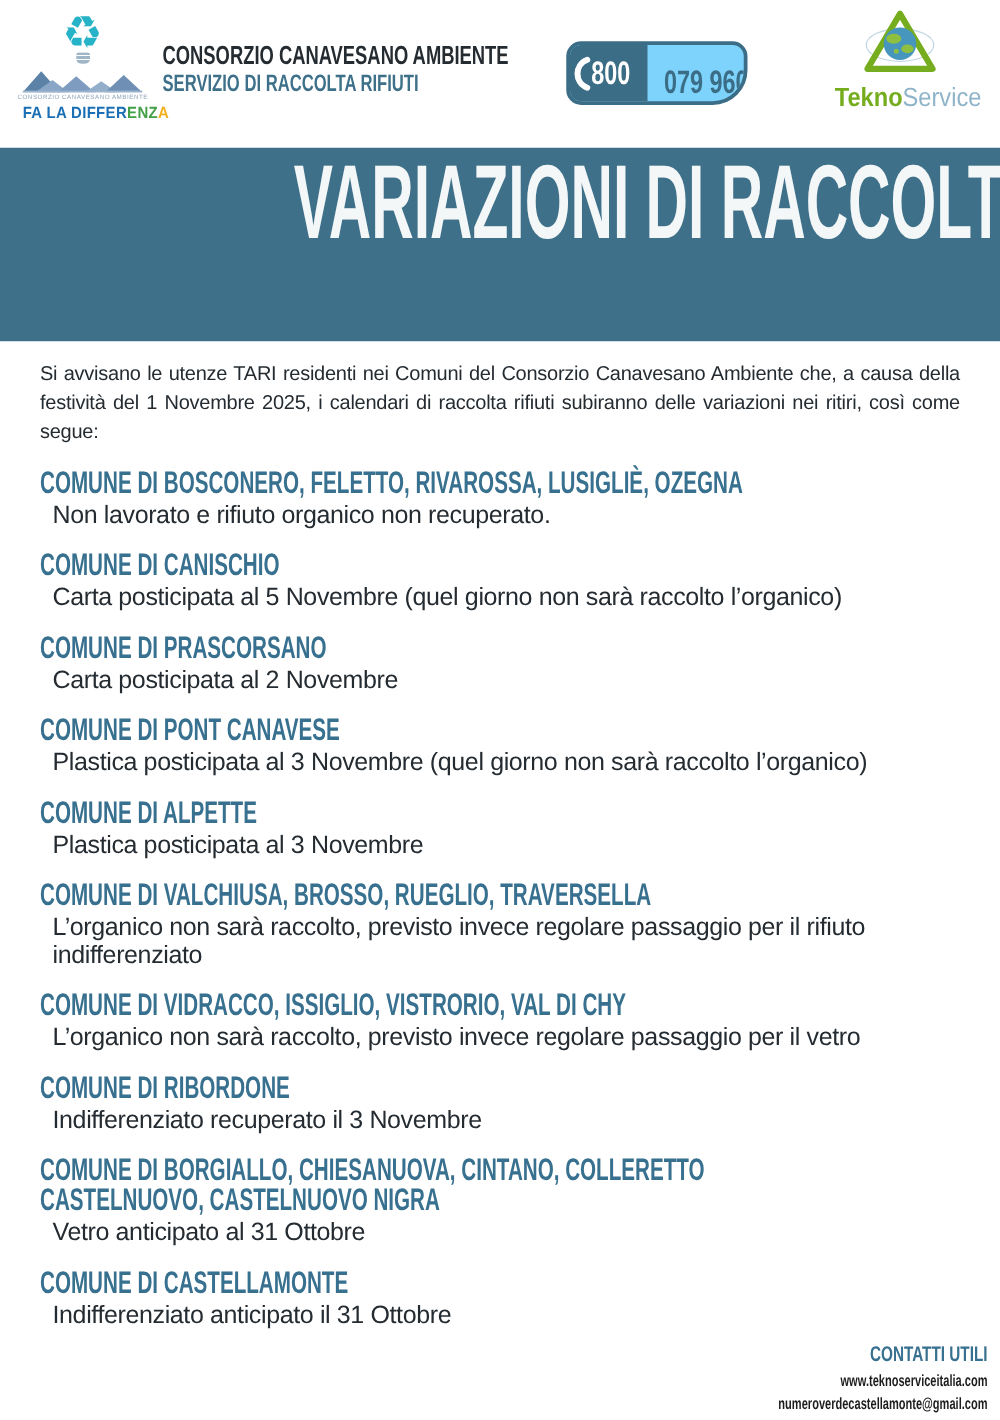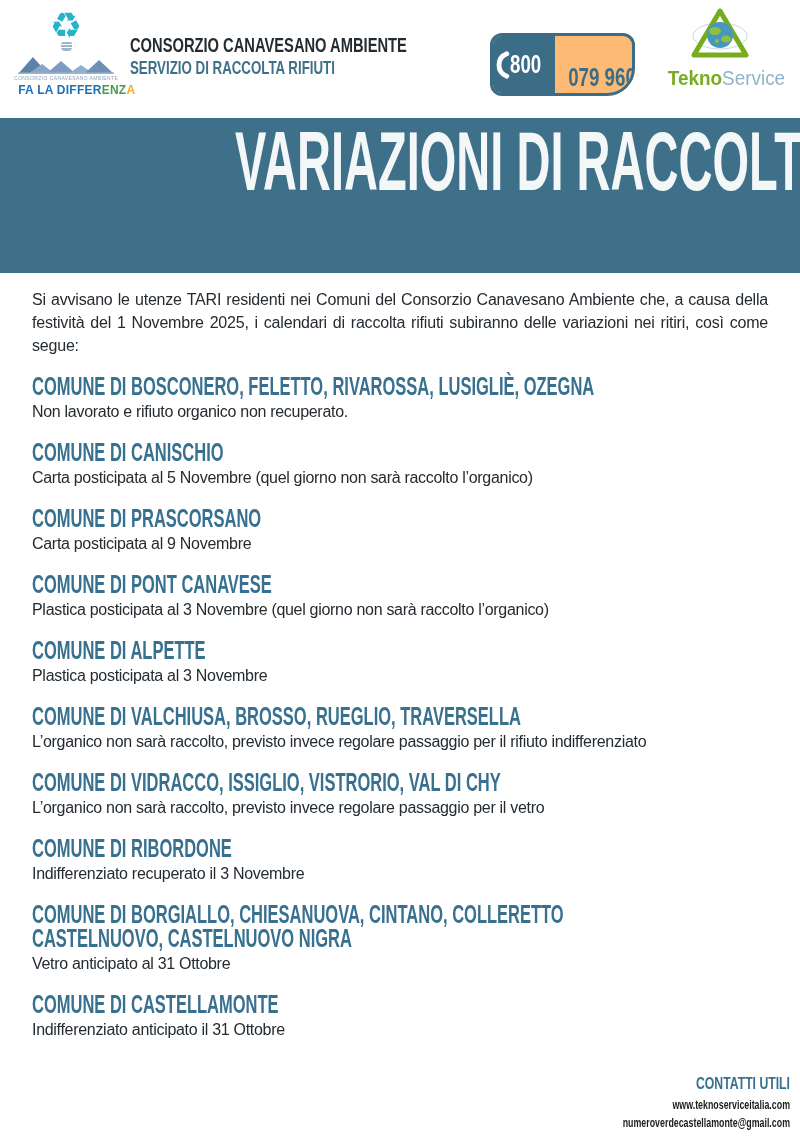--- a/index.html
+++ b/index.html
@@ -22,23 +22,23 @@
   .logo-tiny { font-size:5px; letter-spacing:.4px; color:#8ea3b8; white-space:nowrap; margin-top:1px; }
   .logo-brand { font-size:13px; font-weight:bold; letter-spacing:.3px; white-space:nowrap; margin-top:1px;
                 transform:scaleX(.92); transform-origin:center; }
 
   .org { position:absolute; left:130px; top:33px; }
   .org-name { font-size:21px; font-weight:bold; color:var(--dark,#242b31); white-space:nowrap;
               transform:scaleX(.70); transform-origin:left center; line-height:23px; }
   .org-sub  { font-size:19px; font-weight:bold; color:var(--teal,#3e7189); white-space:nowrap;
               transform:scaleX(.70); transform-origin:left center; line-height:21px; margin-top:1px; }
 
-  .phone-badge { position:absolute; left:490px; top:33px; width:145px; height:63px;
+  .phone-badge { position:absolute; left:453px; top:33px; width:145px; height:51px;
                  border:3px solid var(--badge,#3c6d87); border-radius:12px 12px 28px 12px;
-                 background:#fdba74; display:flex; overflow:hidden; }
+                 background:#7dd3fc; display:flex; overflow:hidden; }
   .pb-left { flex:0 0 62px; background:var(--badge,#3c6d87); color:#fff; display:flex;
              align-items:center; justify-content:center; }
   .pb-num  { font-size:26px; font-weight:bold; white-space:nowrap; transform:scaleX(.72); transform-origin:left center; }
   .pb-right{ flex:1; display:flex; align-items:flex-end; justify-content:center; color:var(--badge,#3c6d87); }
   .pb-num2 { font-size:26px; font-weight:bold; white-space:nowrap; transform:scaleX(.72); transform-origin:center; }
 
   .tekno { position:absolute; right:22px; top:6px; width:116px; text-align:center; }
   .tekno-text { margin-top:-4px; white-space:nowrap; font-size:21px; transform:scaleX(.9); transform-origin:center; }
   .tekno-text .t1 { color:var(--green,#76ad1f); font-weight:bold; }
   .tekno-text .t2 { color:var(--sblue,#8fb4c9); }
@@ -50,21 +50,21 @@
                        white-space:nowrap; transform:scaleX(.56); transform-origin:center; }
 
   
   .content { padding:0 32px; }
   .intro { margin-top:15px; font-size:16px; line-height:23px; letter-spacing:-.2px;
            text-align:justify; color:var(--dark,#242b31); }
 
   .section { margin-top:17px; }
   .sec-title { font-size:25px; line-height:24px; font-weight:bold; color:var(--heading,#38708f);
                white-space:pre-line; width:1120px; transform:scaleX(.66); transform-origin:left top; }
-  .sec-body  { margin-top:3px; font-size:16px; line-height:22px; letter-spacing:-.3px; color:var(--dark,#242b31); }
+  .sec-body  { margin-top:3px; font-size:20px; line-height:22px; letter-spacing:-.3px; color:var(--dark,#242b31);margin-left:10px; }
 
   
   .contacts { position:absolute; right:10px; bottom:6px; width:320px; text-align:right; }
   .c-title { font-size:17px; font-weight:bold; color:var(--heading,#38708f);
              transform:scaleX(.72); transform-origin:right center; }
   .c-line  { font-size:13px; font-weight:bold; color:#1d1d1d; margin-top:3px;
              transform:scaleX(.68); transform-origin:right center; }
 </style>
 </head>
 <body>
@@ -133,21 +133,21 @@
         <section class="section">
       <h2 class="sec-title">COMUNE DI BOSCONERO, FELETTO, RIVAROSSA, LUSIGLIÈ, OZEGNA</h2>
       <p class="sec-body">Non lavorato e rifiuto organico non recuperato.</p>
     </section>
         <section class="section">
       <h2 class="sec-title">COMUNE DI CANISCHIO</h2>
       <p class="sec-body">Carta posticipata al 5 Novembre (quel giorno non sarà raccolto l’organico)</p>
     </section>
         <section class="section">
       <h2 class="sec-title">COMUNE DI PRASCORSANO</h2>
-      <p class="sec-body">Carta posticipata al 9 Novembre</p>
+      <p class="sec-body">Carta posticipata al 2 Novembre</p>
     </section>
         <section class="section">
       <h2 class="sec-title">COMUNE DI PONT CANAVESE</h2>
       <p class="sec-body">Plastica posticipata al 3 Novembre (quel giorno non sarà raccolto l’organico)</p>
     </section>
         <section class="section">
       <h2 class="sec-title">COMUNE DI ALPETTE</h2>
       <p class="sec-body">Plastica posticipata al 3 Novembre</p>
     </section>
         <section class="section">

